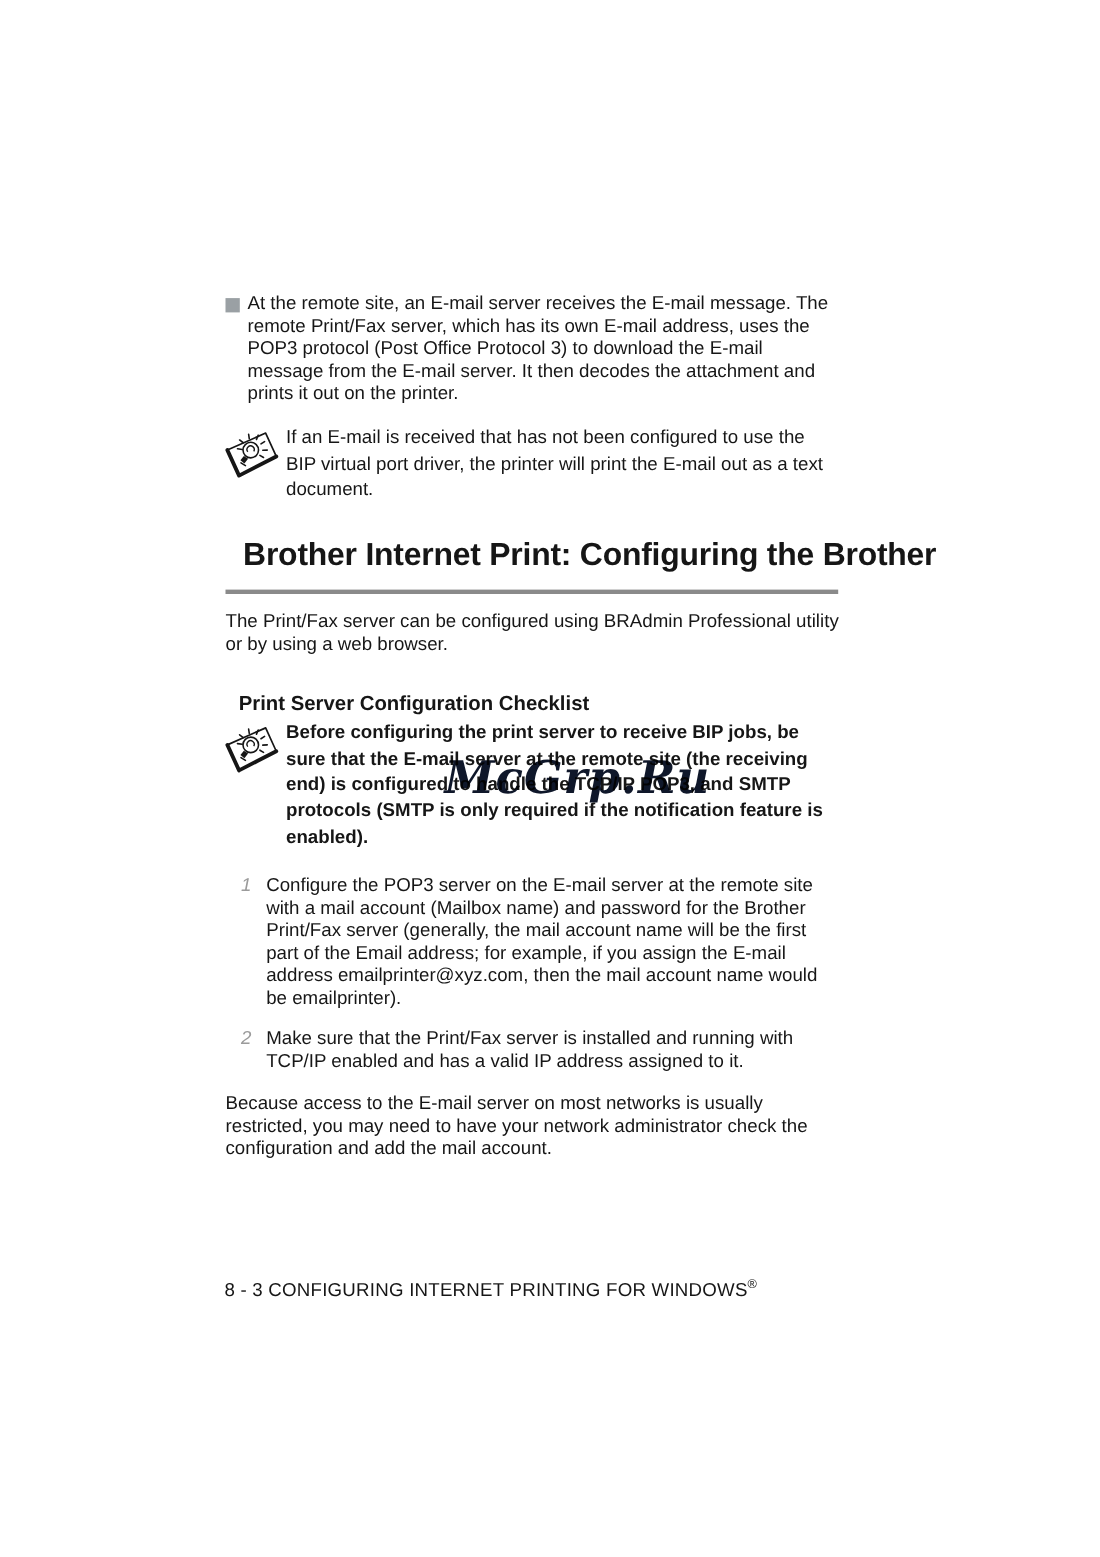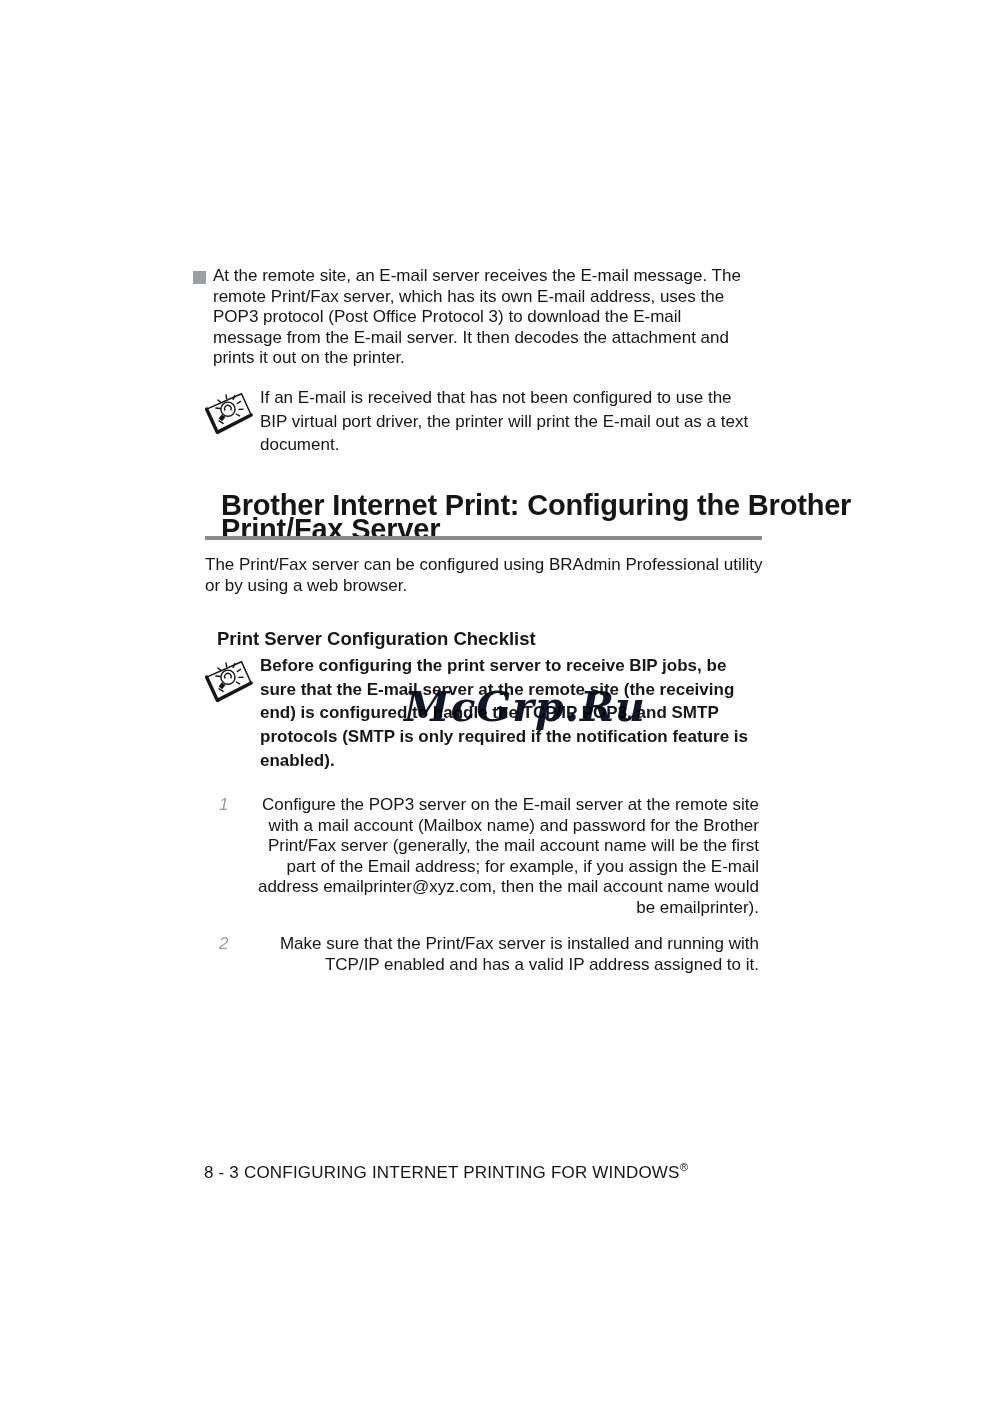--- a/index.html
+++ b/index.html
@@ -8,21 +8,21 @@
     width: 1000px;
     height: 1415px;
     background: #ffffff;
     font-family: "Liberation Sans", sans-serif;
     color: #161616;
     overflow: hidden;
   }
   .body-text { font-size: 17px; line-height: 20.6px; }
 
   
-  .bullet-para { position: absolute; left: 193px; top: 266px; display: flex; }
+  .bullet-para { position: absolute; left: 205px; top: 266px; display: flex; }
   .bullet-square {
     width: 13px; height: 13px; background: #9aa0a4;
     margin-top: 5px; margin-right: 7px; flex: none;
   }
   .bullet-text { width: 540px; }
 
   
   .note { position: absolute; left: 198px; }
   .note .icon { position: absolute; left: 0; top: 2px; width: 58px; height: 52px; }
   .note .note-text { margin-left: 62px; font-size: 17px; line-height: 23.7px; }
@@ -44,21 +44,21 @@
     position: absolute; left: 205px; top: 616px; margin: 12px;
     font-size: 18.5px; font-weight: bold; white-space: nowrap;
   }
 
   
   .step { position: absolute; left: 219px; display: flex; }
   .step-number {
     font-style: italic; color: #9b9b9b; width: 23px; flex: none;
     font-size: 17px; line-height: 20.6px;
   }
-  .step-text { width: 517px; text-align: right; }
+  .step-text { width: 517px; }
   #step1 { top: 795px; }
   #step2 { top: 934px; }
 
   .closing { position: absolute; left: 205px; top: 993px; width: 550px; }
 
   .footer {
     position: absolute; left: 204px; top: 1163px;
     font-size: 17px; letter-spacing: 0.2px; white-space: nowrap;
   }
   .footer sup { font-size: 11.5px; vertical-align: super; line-height: 0; }
@@ -104,21 +104,20 @@
           <path d="M46.5,21 l-4.2,0.2"></path>
           <path d="M43,28 l-3.4,-2"></path>
         </g>
       </svg>
     </span>
     <div class="note-text">If an E-mail is received that has not been configured to use the BIP virtual port driver, the printer will print the E-mail out as a text document.</div>
   </div>
 
   <h1 class="heading">
     <span>Brother Internet Print: Configuring the Brother</span>
-    <span>Print/Fax Server</span>
   </h1>
   <div class="rule"></div>
 
   <div class="intro body-text">The Print/Fax server can be configured using BRAdmin Professional utility or by using a web browser.</div>
 
   <h2 class="subheading">Print Server Configuration Checklist</h2>
 
   <div class="note" id="note2" style="top:654px;">
     <span class="icon">
       <svg width="58" height="52" viewBox="0 0 60 52" xmlns="http://www.w3.org/2000/svg">
@@ -144,20 +143,21 @@
 
   <div class="step body-text" id="step1">
     <span class="step-number">1</span>
     <div class="step-text">Configure the POP3 server on the E-mail server at the remote site with a mail account (Mailbox name) and password for the Brother Print/Fax server (generally, the mail account name will be the first part of the Email address; for example, if you assign the E-mail address emailprinter@xyz.com, then the mail account name would be emailprinter).</div>
   </div>
   <div class="step body-text" id="step2">
     <span class="step-number">2</span>
     <div class="step-text">Make sure that the Print/Fax server is installed and running with TCP/IP enabled and has a valid IP address assigned to it.</div>
   </div>
 
+  <div class="closing body-text">Because access to the E-mail server on most networks is usually restricted, you may need to have your network administrator check the configuration and add the mail account.</div>
 
   <div class="footer">
     <span>8 - 3 CONFIGURING INTERNET PRINTING FOR WINDOWS</span><sup>®</sup>
   </div>
 
   <div class="watermark">McGrp.Ru</div>
 
 </div>
 
 </body></html>

